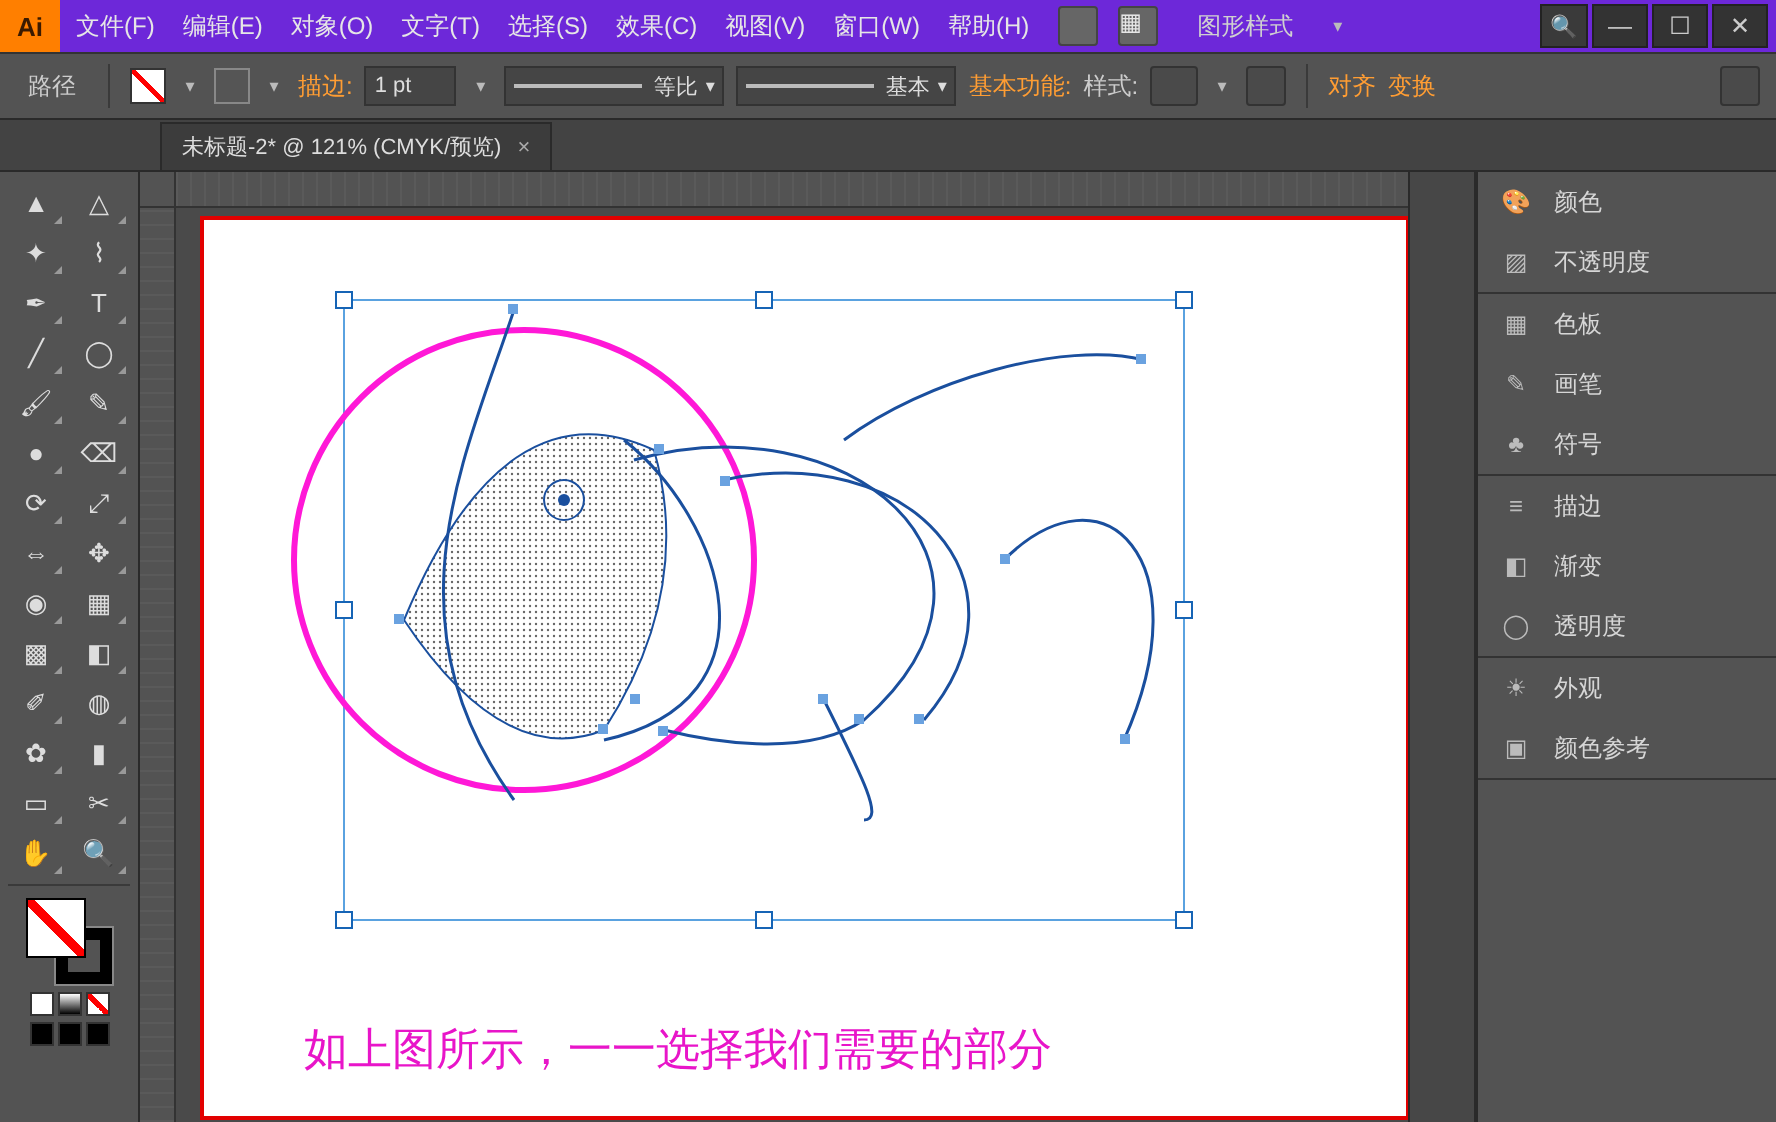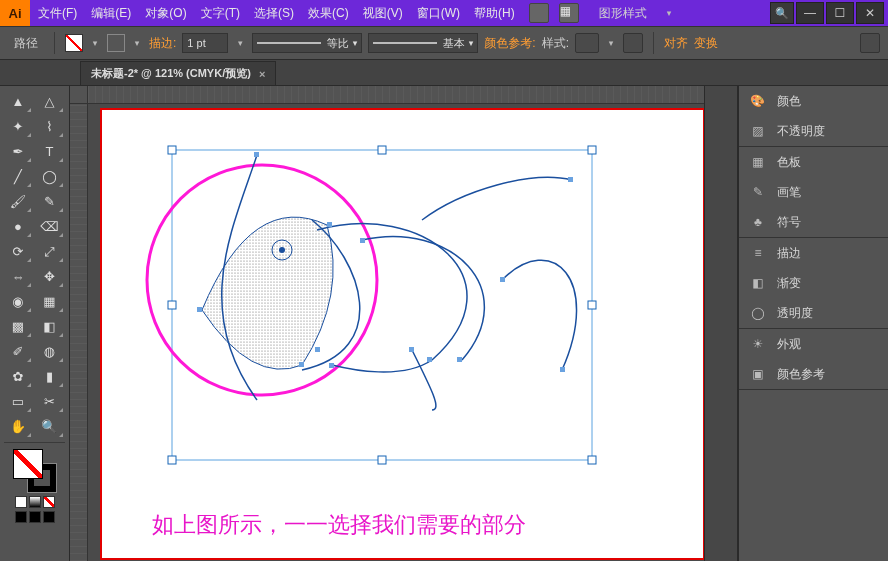--- a/index.html
+++ b/index.html
@@ -30,21 +30,21 @@
 .opt-text-orange { color: #ff9d33; }
 .opt-input { width: 46px; height: 20px; background: #454545; border: 1px solid #333; color: #ddd; padding: 0 4px; font-size: 11px; }
 .opt-long { width: 110px; height: 20px; background: #454545; border: 1px solid #333; display:flex;align-items:center;padding:0 4px;color:#ddd;font-size:11px;justify-content:space-between;}
 .opt-long .line { flex:1; height:2px; background:#bbb; margin-right:6px;}
 .opt-sep { width: 1px; height: 22px; background: #3a3a3a; margin: 0 4px; }
 .opt-chain { width: 24px; height: 20px; background: #4a4a4a; border: 1px solid #333; border-radius: 2px; }
 .opt-icon { width: 20px; height: 20px; border: 1px solid #333; background: #4a4a4a; border-radius:2px; }
 
 
 .tabbar { height: 26px; background: #434343; border-bottom: 1px solid #2a2a2a; display: flex; align-items: flex-end; padding-left: 80px; }
-.doctab { height: 24px; background: #3c3c3c; border: 1px solid #2a2a2a; border-bottom: none; padding: 0 10px; font-size: 11px; color: #ddd; display: flex; align-items: center; gap: 8px; font-weight: bold; }
+.doctab { height: 24px; background: #3c3c3c; border: 1px solid #2a2a2a; border-bottom: none; padding: 0 10px; font-size: 11px; color: #ddd; display: flex; align-items: center; gap: 8px; }
 .doctab .close { color: #aaa; font-size: 11px; cursor: pointer; }
 
 
 .main { position: absolute; top: 86px; left: 0; right: 0; bottom: 0; display: flex; }
 
 
 .tools { width: 70px; background: #535353; border-right: 1px solid #2a2a2a; padding: 4px; }
 .tool-grid { display: grid; grid-template-columns: 1fr 1fr; gap: 2px; }
 .tool { width: 28px; height: 23px; background: #535353; display: flex; align-items: center; justify-content: center; color: #ddd; font-size: 13px; position: relative; cursor: pointer; }
 .tool .tri { position: absolute; right: 1px; bottom: 1px; width: 0; height: 0; border-left: 4px solid transparent; border-bottom: 4px solid #999; }
@@ -127,21 +127,21 @@
   <div class="opt-long">
       <span class="line"></span>
       <span>等比</span>
       <span style="font-size:9px;margin-left:4px;">▾</span>
     </div>
   <div class="opt-long">
       <span class="line"></span>
       <span>基本</span>
       <span style="font-size:9px;margin-left:4px;">▾</span>
     </div>
-  <span class="opt-text-orange">颜色参考:</span>
+  <span class="opt-text-orange">基本功能:</span>
   <span>样式:</span>
   <div class="opt-chain"></div>
   <span class="opt-drop">▾</span>
   <div class="opt-icon"></div>
   <div class="opt-sep"></div>
   <span class="opt-text-orange">对齐</span>
   <span class="opt-text-orange">变换</span>
   <div class="opt-icon" style="margin-left:auto;"></div>
 </div>
 

